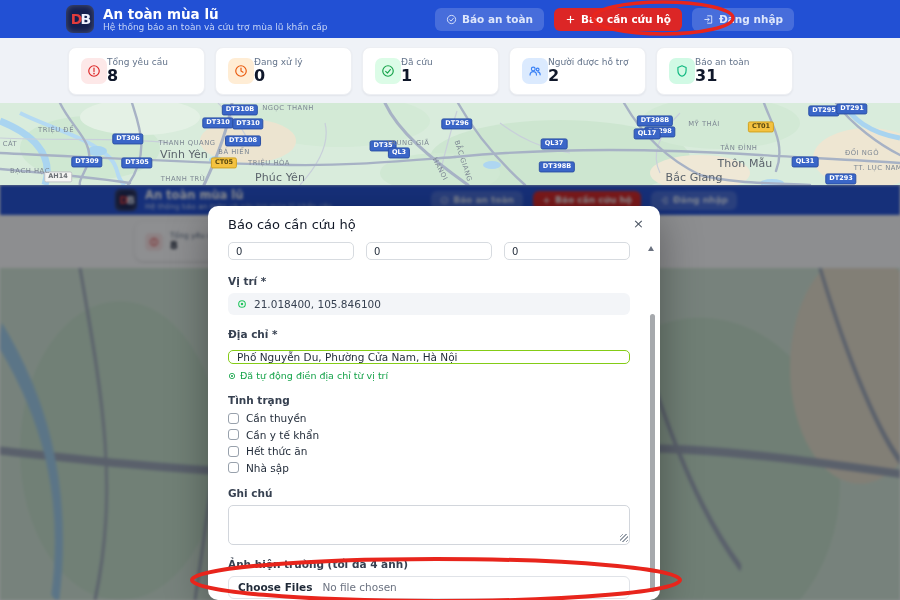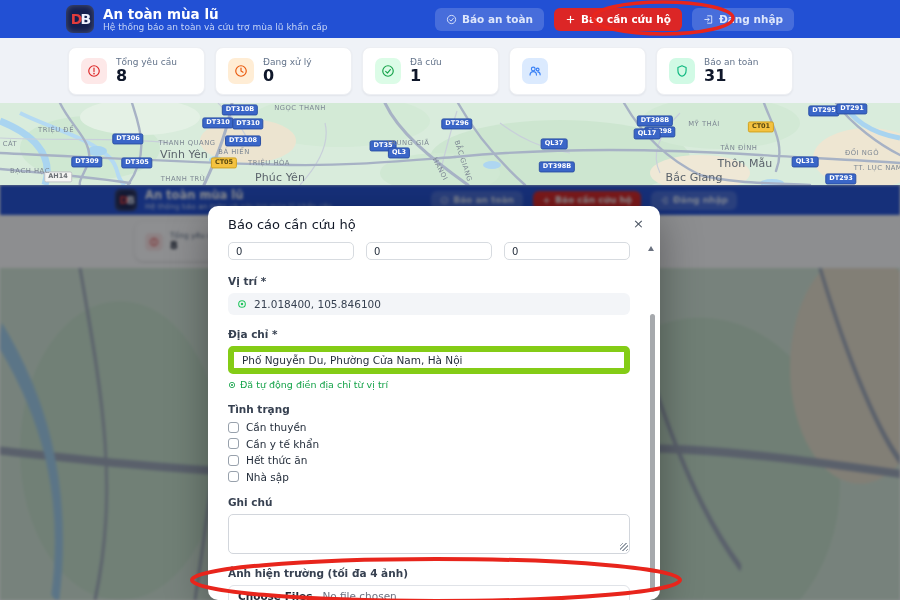--- a/index.html
+++ b/index.html
@@ -23,21 +23,21 @@
     font-family:inherit; white-space:nowrap; }
   .hbtn.ghost { background:rgba(255,255,255,.17); color:#dde6fb; }
   .hbtn.danger { background:#dc2626; color:#fff; }
   .hbtn svg { width:11px; height:11px; flex:none; }
 
   
   .stats-row { height:65px; background:#eff2f7; display:flex; gap:10px;
     padding:9px 107px 8px 68px; }
   .stat-card { flex:1; background:#fff; border-radius:8px; border:1px solid #edeff3;
     box-shadow:0 1px 2px rgba(16,24,40,.06); display:flex; align-items:center;
-    gap:9px; padding:0 12px; min-width:0; }
+    padding:0 12px; min-width:0; }
   .stat-icon { width:26px; height:26px; border-radius:7px; display:flex; flex:none;
     align-items:center; justify-content:center; }
   .stat-icon svg { width:14px; height:14px; }
   .stat-label { font-size:9px; color:#64748b; white-space:nowrap; }
   .stat-value { font-size:16px; font-weight:700; color:#0f172a; line-height:1.1; }
 
   
   .map-strip { position:relative; height:82px; background:#d9ecdc; overflow:hidden; }
   .map-svg { position:absolute; inset:0; width:100%; height:100%; }
   .map-labels { position:absolute; inset:0; }
@@ -82,21 +82,21 @@
     cursor:pointer; line-height:1; font-family:inherit; }
   .modal-body { padding:0 30px 10px 20px; position:relative; }
   .num-row { display:flex; gap:12px; }
   .num-input { flex:1; height:18px; border:1px solid #d7dbe0; border-radius:5px;
     font-size:10px; padding:0 7px; color:#1f2937; min-width:0; font-family:inherit; }
   .fld-label { font-size:10.5px; font-weight:600; color:#374151; margin:13px 0 6px; }
   .fld-label.first { margin-top:15px; }
   .loc-box { background:#f3f5f8; border-radius:6px; height:22px; display:flex;
     align-items:center; gap:7px; padding:0 9px; font-size:10.5px; color:#374151; }
   .loc-box svg { width:10px; height:10px; flex:none; }
-  .text-input { width:100%; height:28px; border:6px solid #84cc16; border-radius:5px;
+  .text-input { width:100%; height:14px; border:1px solid #84cc16; border-radius:5px;
     font-size:10.5px; padding:0 8px; color:#1f2937; font-family:inherit; }
   .helper { display:flex; gap:4px; align-items:center; margin-top:5px; font-size:9.5px;
     color:#16a34a; }
   .helper svg { width:8px; height:8px; flex:none; }
   .cb-row { display:flex; align-items:center; gap:7px; margin-bottom:4.5px; cursor:pointer; }
   .cb-box { width:11px; height:11px; border:1px solid #98a1ac; border-radius:3px;
     background:#fff; flex:none; }
   .cb-label { font-size:10.5px; color:#1f2937; }
   .note-wrap { position:relative; }
   .note { width:100%; height:40px; border:1px solid #d2d6dc; border-radius:5px;
@@ -201,20 +201,24 @@
       </div>
       <div class="stat-card">
         <span class="stat-icon" style="display: inline-flex; background: rgb(219, 234, 254); color: rgb(59, 130, 246);">
           <svg viewBox="0 0 24 24" fill="none" stroke="currentColor" stroke-width="2" stroke-linecap="round">
             <circle cx="9" cy="8.5" r="3.2"></circle>
             <path d="M3.5 19 C3.5 15 6 13.2 9 13.2 C12 13.2 14.5 15 14.5 19"></path>
             <circle cx="16.5" cy="9.5" r="2.4"></circle>
             <path d="M16.8 13.5 C19.5 13.8 20.8 15.8 20.8 18.5"></path>
           </svg>
         </span>
+        <div>
+          <div class="stat-label">Người được hỗ trợ</div>
+          <div class="stat-value">2</div>
+        </div>
       </div>
       <div class="stat-card">
         <span class="stat-icon" style="display: inline-flex; background: rgb(209, 250, 229); color: rgb(16, 185, 129);">
           <svg viewBox="0 0 24 24">
             <path d="M12 3 L19 6 V11 C19 16 16.2 19.6 12 21 C7.8 19.6 5 16 5 11 V6 Z" fill="none" stroke="currentColor" stroke-width="2" stroke-linejoin="round"></path>
           </svg>
         </span>
         <div>
           <div class="stat-label">Báo an toàn</div>
           <div class="stat-value">31</div>
@@ -279,21 +283,21 @@
         <span class="road-badge " style="left: 660px; top: 10px; margin-top: 19px;">DT298</span>
         <span class="road-badge " style="left: 655px; top: 18px;">DT398B</span>
         <span class="road-badge " style="left: 647px; top: 31px;">QL17</span>
         <span class="road-badge " style="left: 554px; top: 41px;">QL37</span>
         <span class="road-badge " style="left: 557px; top: 64px;">DT398B</span>
         <span class="road-badge yellow" style="left: 761px; top: 24px;">CT01</span>
         <span class="road-badge " style="left: 824px; top: 8px;">DT295</span>
         <span class="road-badge " style="left: 852px; top: 6px;">DT291</span>
         <span class="road-badge " style="left: 805px; top: 59px;">QL31</span>
         <span class="road-badge " style="left: 841px; top: 76px;">DT293</span>
-        <span class="place" style="left: 300px; top: 5px;">NGỌC THANH</span>
+        <span class="place" style="left: 288px; top: 5px;">NGỌC THANH</span>
         <span class="place" style="left: 56px; top: 27px;">TRIỆU ĐỀ</span>
         <span class="place" style="left: 10px; top: 41px;">CÁT</span>
         <span class="place" style="left: 30px; top: 68px;">BẠCH HẠC</span>
         <span class="place" style="left: 187px; top: 40px;">THANH QUANG</span>
         <span class="place big" style="left: 184px; top: 51px;">Vĩnh Yên</span>
         <span class="place" style="left: 234px; top: 49px;">BÁ HIẾN</span>
         <span class="place" style="left: 269px; top: 60px;">TRIỆU HÒA</span>
         <span class="place big" style="left: 280px; top: 74px;">Phúc Yên</span>
         <span class="place" style="left: 183px; top: 76px;">THANH TRÙ</span>
         <span class="place" style="left: 408px; top: 40px;">TRUNG GIÃ</span>

